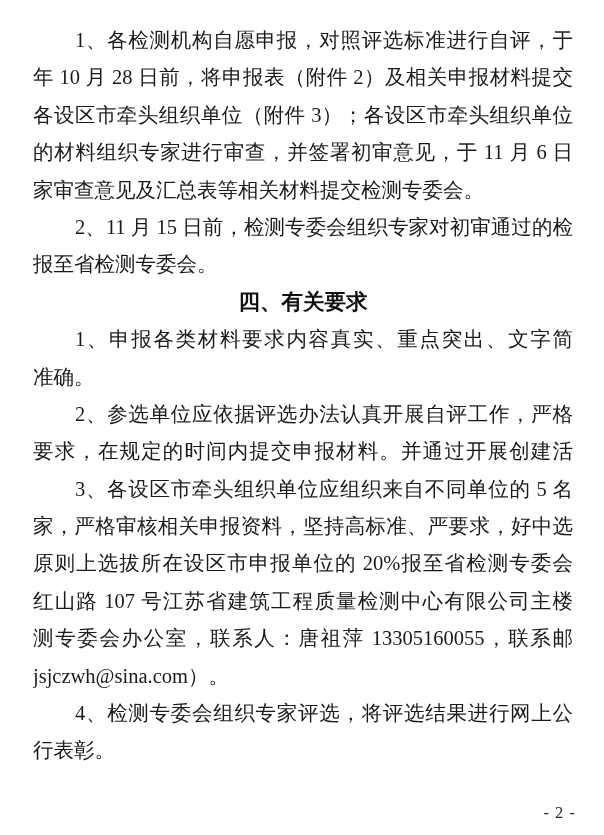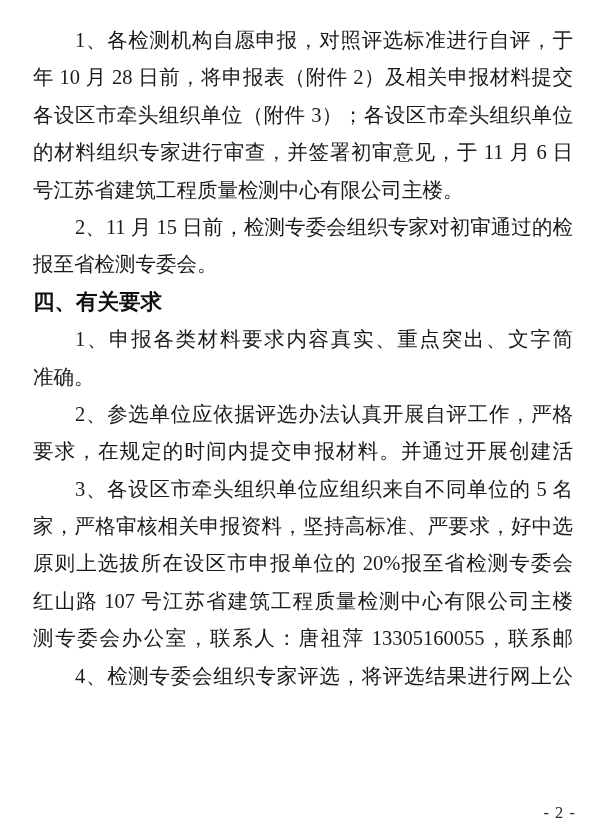--- a/index.html
+++ b/index.html
@@ -33,49 +33,52 @@
     text-justify: distribute;
   }
   .line.indent {
     padding-left: 42px;
   }
   .line.heading {
     font-family: "Liberation Sans", "DejaVu Sans", sans-serif;
     font-weight: bold;
     font-size: 21.5px;
     color: #111111;
+    text-align: center;
   }
   .footer {
     position: absolute;
     right: 28px; top: 800px;
     font-size: 16.5px;
     line-height: 26px;
     color: #2a2a2a;
     font-family: "Liberation Serif", "DejaVu Serif", serif;
     letter-spacing: 1px;
   }
 </style>
 </head>
 <body>
 
 <div class="page">
   <div class="doc" id="doc-body">
       <div class="line indent justify">1、各检测机构自愿申报，对照评选标准进行自评，于 2023</div>
       <div class="line justify">年 10 月 28 日前，将申报表（附件 2）及相关申报材料提交至对应</div>
       <div class="line justify">各设区市牵头组织单位（附件 3）；各设区市牵头组织单位对提交</div>
       <div class="line justify">的材料组织专家进行审查，并签署初审意见，于 11 月 6 日前将专</div>
-      <div class="line">号江苏省建筑工程质量检测中心有限公司主楼。</div>
+      <div class="line">家审查意见及汇总表等相关材料提交检测专委会。</div>
       <div class="line indent justify">2、11 月 15 日前，检测专委会组织专家对初审通过的检测机</div>
       <div class="line">报至省检测专委会。</div>
       <div class="line heading">四、有关要求</div>
       <div class="line indent justify">1、申报各类材料要求内容真实、重点突出、文字简练、表达</div>
       <div class="line">准确。</div>
       <div class="line indent justify">2、参选单位应依据评选办法认真开展自评工作，严格按评选</div>
       <div class="line justify">要求，在规定的时间内提交申报材料。并通过开展创建活动，进</div>
       <div class="line indent justify">3、各设区市牵头组织单位应组织来自不同单位的 5 名业内专</div>
       <div class="line justify">家，严格审核相关申报资料，坚持高标准、严要求，好中选优。</div>
       <div class="line justify">原则上选拔所在设区市申报单位的 20%报至省检测专委会（南京市</div>
       <div class="line justify">红山路 107 号江苏省建筑工程质量检测中心有限公司主楼 407 检</div>
       <div class="line justify">测专委会办公室，联系人：唐祖萍 13305160055，联系邮箱：</div>
+      <div class="line">jsjczwh@sina.com）。</div>
       <div class="line indent justify">4、检测专委会组织专家评选，将评选结果进行网上公示并进</div>
+      <div class="line">行表彰。</div>
     </div>
   <div class="footer">- 2 -</div>
 </div>
 
 </body></html>

